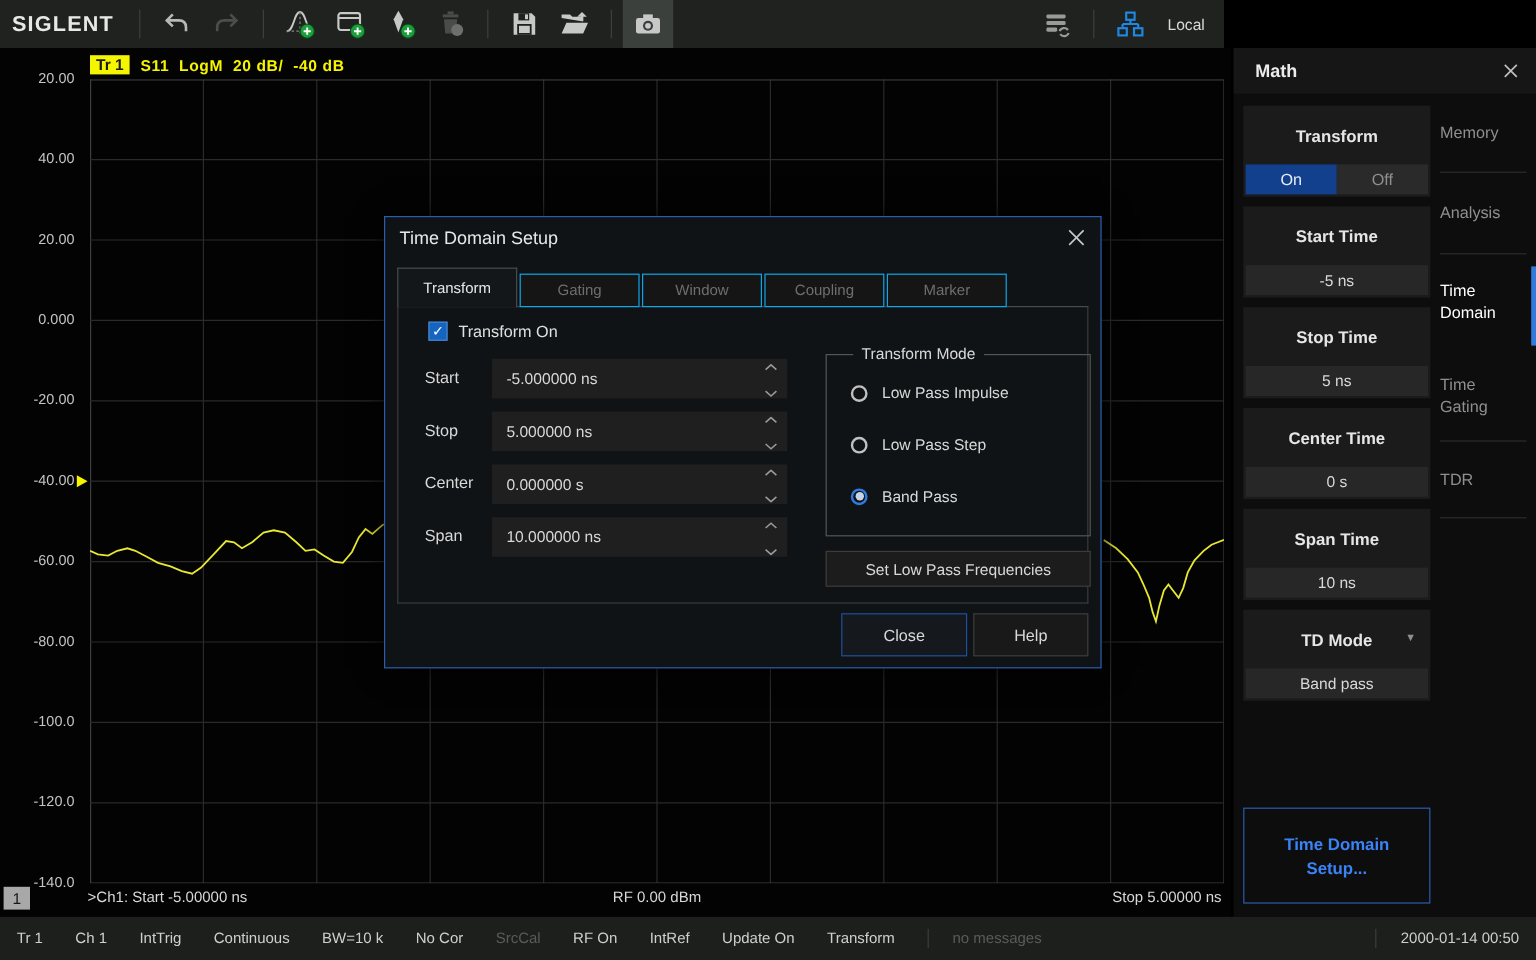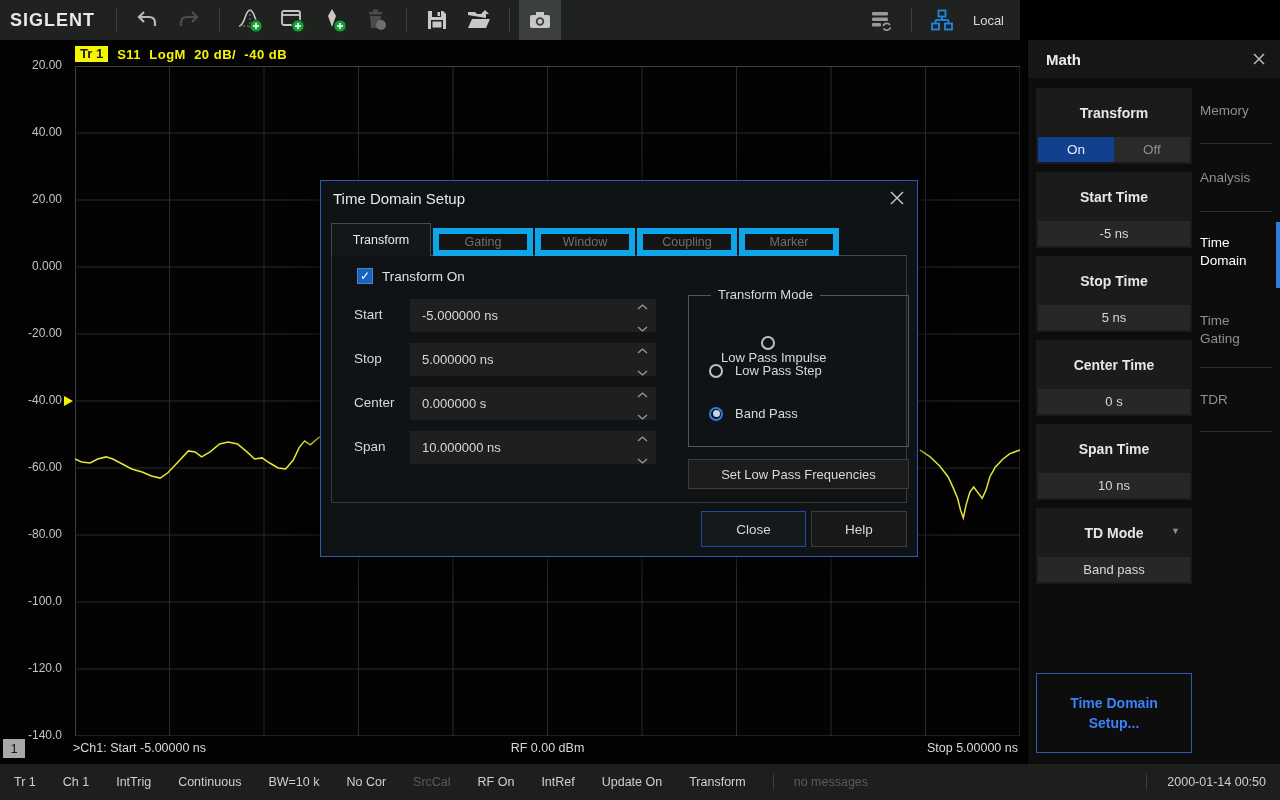--- a/index.html
+++ b/index.html
@@ -71,21 +71,21 @@
   .sflex{flex:1;}
 
   
   .dialog{position:absolute;left:320px;top:180px;width:598px;height:377px;background:#101316;
           border:1px solid #2a5db0;box-shadow:0 0 22px rgba(0,0,0,.85);z-index:10;}
   .dlg-titlebar{height:34px;display:flex;align-items:center;padding:0 12px;}
   .dlg-title{font-size:15px;color:#e8e8e8;flex:1;}
   .dlg-close,.sb-close{cursor:default;display:flex;align-items:center;}
   .dlg-tabs{position:absolute;left:10px;top:42px;display:flex;align-items:flex-end;height:33px;z-index:2;}
   .tab{width:100px;height:28px;display:flex;align-items:center;justify-content:center;font-size:12.5px;
-       color:#6e6e6e;background:#151515;border:6px solid #0ea5e9;margin-right:2px;}
+       color:#6e6e6e;background:#151515;border:1px solid #0ea5e9;margin-right:2px;}
   .tab.active{height:33px;color:#e8e8e8;background:#14171a;border:1px solid #4a4a4a;border-bottom:none;}
   .dlg-pane{position:absolute;left:10px;top:74px;width:576px;height:248px;border:1px solid #3a3a3a;border-top:1px solid #4a4a4a;}
   .chk-row{position:absolute;left:25px;top:12px;display:flex;align-items:center;}
   .chk-box{width:16px;height:16px;background:#1565c0;border:1px solid #4d83c4;color:#fff;font-size:12px;
            display:flex;align-items:center;justify-content:center;}
   .chk-label{font-size:13.5px;color:#e0e0e0;margin-left:9px;}
   .fld-row{position:absolute;left:12px;width:330px;height:33px;}
   .fld-label{position:absolute;left:10px;top:8px;font-size:13.5px;color:#d8d8d8;}
   .fld-box{position:absolute;left:66px;top:0;width:246px;height:33px;background:#1f1f1f;display:flex;align-items:center;}
   .fld-value{flex:1;font-size:13px;color:#d8d8d8;padding-left:12px;}
@@ -411,21 +411,21 @@
                 <span><svg width="11" height="6" viewBox="0 0 11 6">
                     <polyline points="1,1 5.5,5 10,1" fill="none" stroke="#9a9a9a" stroke-width="1.3"></polyline>
                   </svg></span>
               </div>
             </div>
           </div>
         </div>
       <div class="groupbox">
         <span class="gb-legend">Transform Mode</span>
         <div id="dlg-radios">
-            <div class="radio-row" style="top: 40px; flex-direction: column;">
+            <div class="radio-row" style="top: 24px;">
               <span class="radio"></span>
               <span class="radio-label">Low Pass Impulse</span>
             </div>
             <div class="radio-row" style="top: 67px;">
               <span class="radio"></span>
               <span class="radio-label">Low Pass Step</span>
             </div>
             <div class="radio-row" style="top: 110px;">
               <span class="radio sel">
                 <span class="dot"></span>

